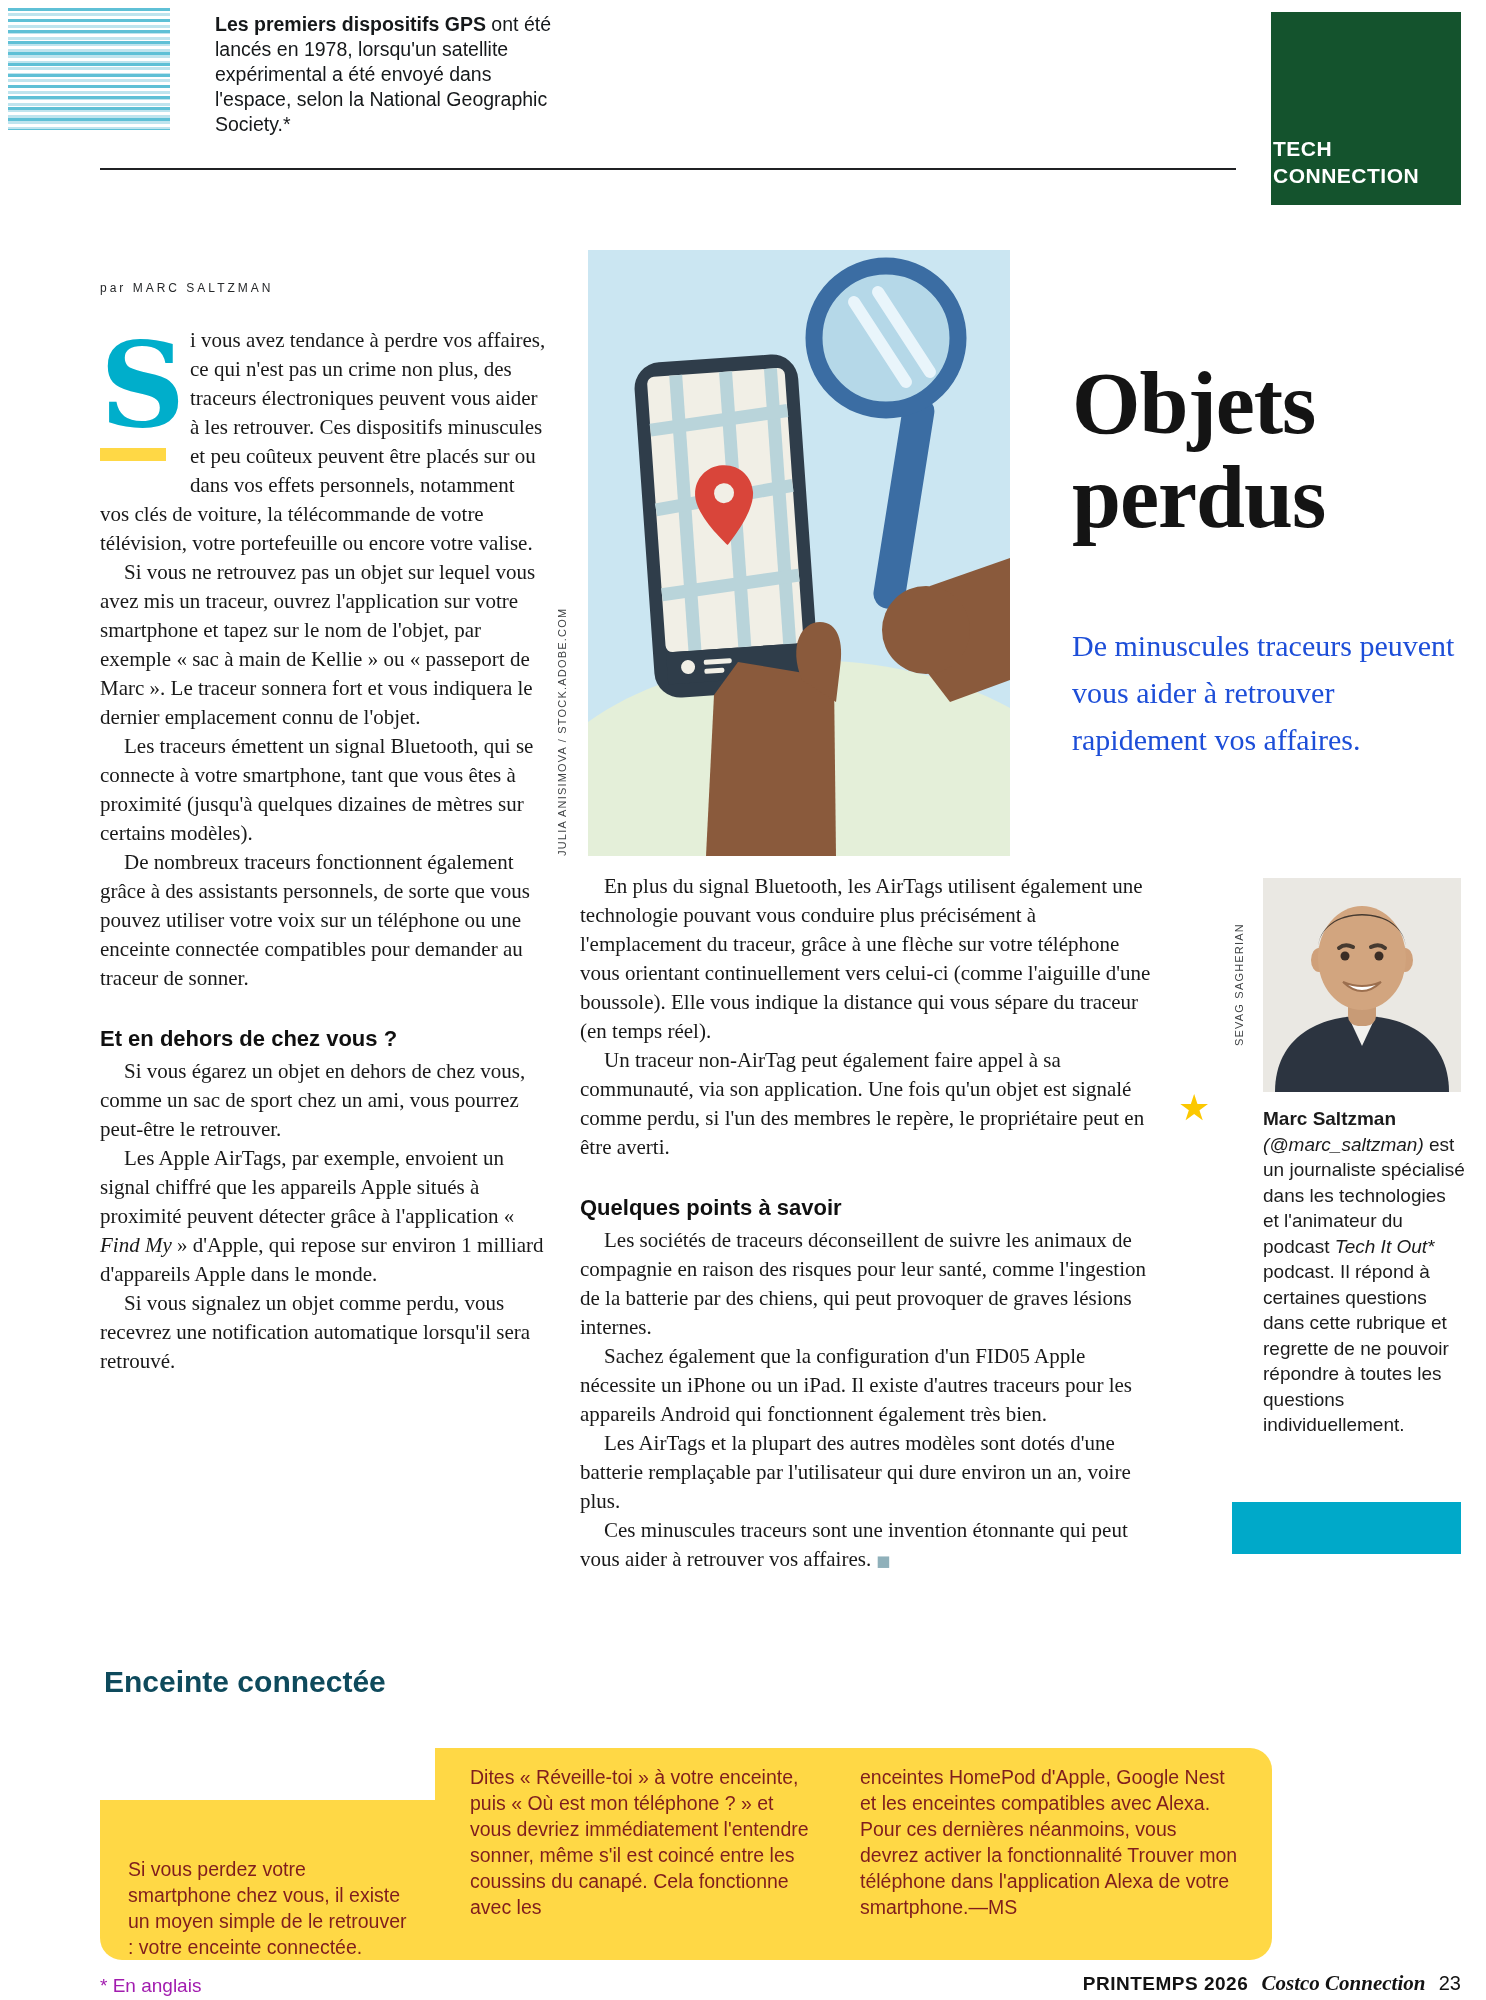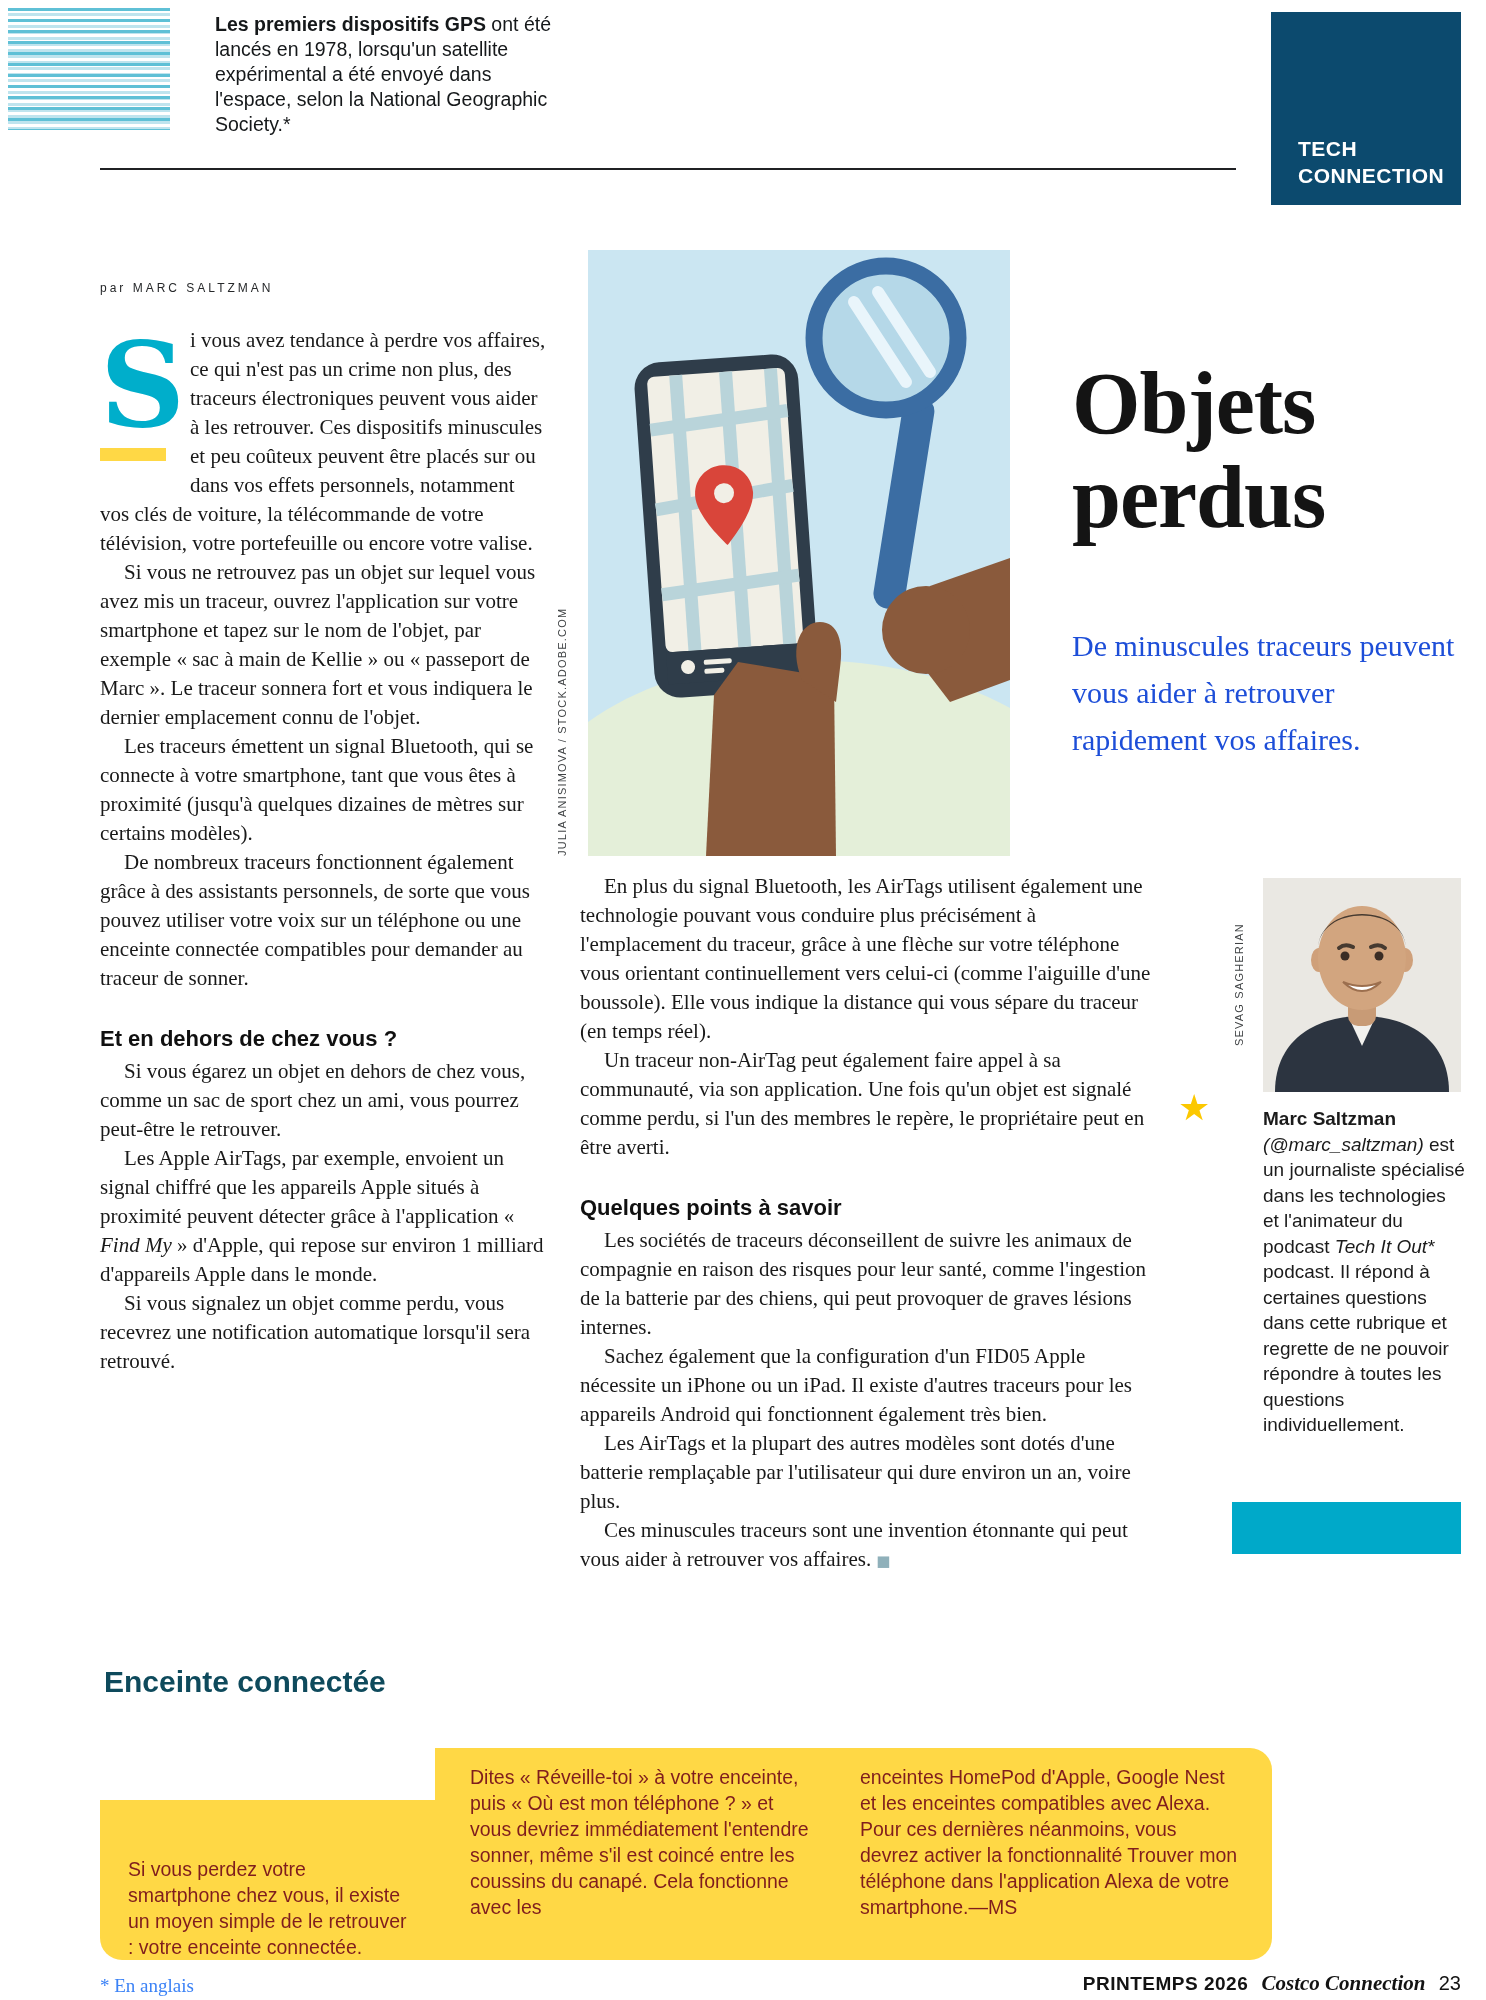--- a/index.html
+++ b/index.html
@@ -16,22 +16,22 @@
       repeating-linear-gradient(to bottom, #5fc0d6 0 3px, rgba(255,255,255,0) 3px 11px),
       repeating-linear-gradient(to bottom, #bfe4ee 5px 8px, rgba(255,255,255,0) 8px 11px);
   }
   .factoid {
     position:absolute; left:215px; top:12px; width:340px;
     font-family:"Liberation Sans", sans-serif; font-size:19.5px; line-height:25px; color:#15181a;
   }
   .factoid strong { font-weight:700; }
   .top-rule { position:absolute; left:100px; top:168px; width:1136px; height:2px; background:#202124; }
   .tech-box {
-    position:absolute; left:1271px; top:12px; width:190px; height:193px; background:#0c4a6e;
-    display:flex; align-items:flex-end; padding:16px 27px;
+    position:absolute; left:1271px; top:12px; width:190px; height:193px; background:#14532d;
+    display:flex; align-items:flex-end; padding:16px 2px;
     font-family:"Liberation Sans", sans-serif; font-weight:700; font-size:21px;
     line-height:27px; color:#ffffff; letter-spacing:.5px;
   }
 
   .byline {
     position:absolute; left:100px; top:281px;
     font-family:"Liberation Sans", sans-serif; font-size:12px; letter-spacing:3px; color:#26282a;
   }
 
   
@@ -98,21 +98,21 @@
   }
   .box-col {
     position:absolute; font-family:"Liberation Sans", sans-serif;
     font-size:19.5px; line-height:26px; color:#7f1d1d;
   }
   .box-col1 { left:128px; top:1856px; width:282px; }
   .box-col2 { left:470px; top:1764px; width:350px; }
   .box-col3 { left:860px; top:1764px; width:378px; }
 
   
-  .footnote { position:absolute; left:100px; top:1975px; font-family:Liberation Serif, serif; font-size:19px; color:#3b82f6; }
+  .footnote { position:absolute; left:100px; top:1975px; font-family:Liberation Sans, sans-serif; font-size:19px; color:#a21caf; }
   .footer { position:absolute; right:25px; top:1971px; font-family:"Liberation Sans", sans-serif; font-size:19px; color:#131313; white-space:nowrap; }
   .footer .f-season { font-weight:700; letter-spacing:.5px; }
   .footer .f-mag { font-family:"Liberation Serif", serif; font-style:italic; font-weight:700; font-size:21px; margin-left:8px; }
   .footer .f-page { font-weight:400; font-size:20px; margin-left:8px; }
 </style>
 </head>
 <body>
 
 <div class="page">
 

